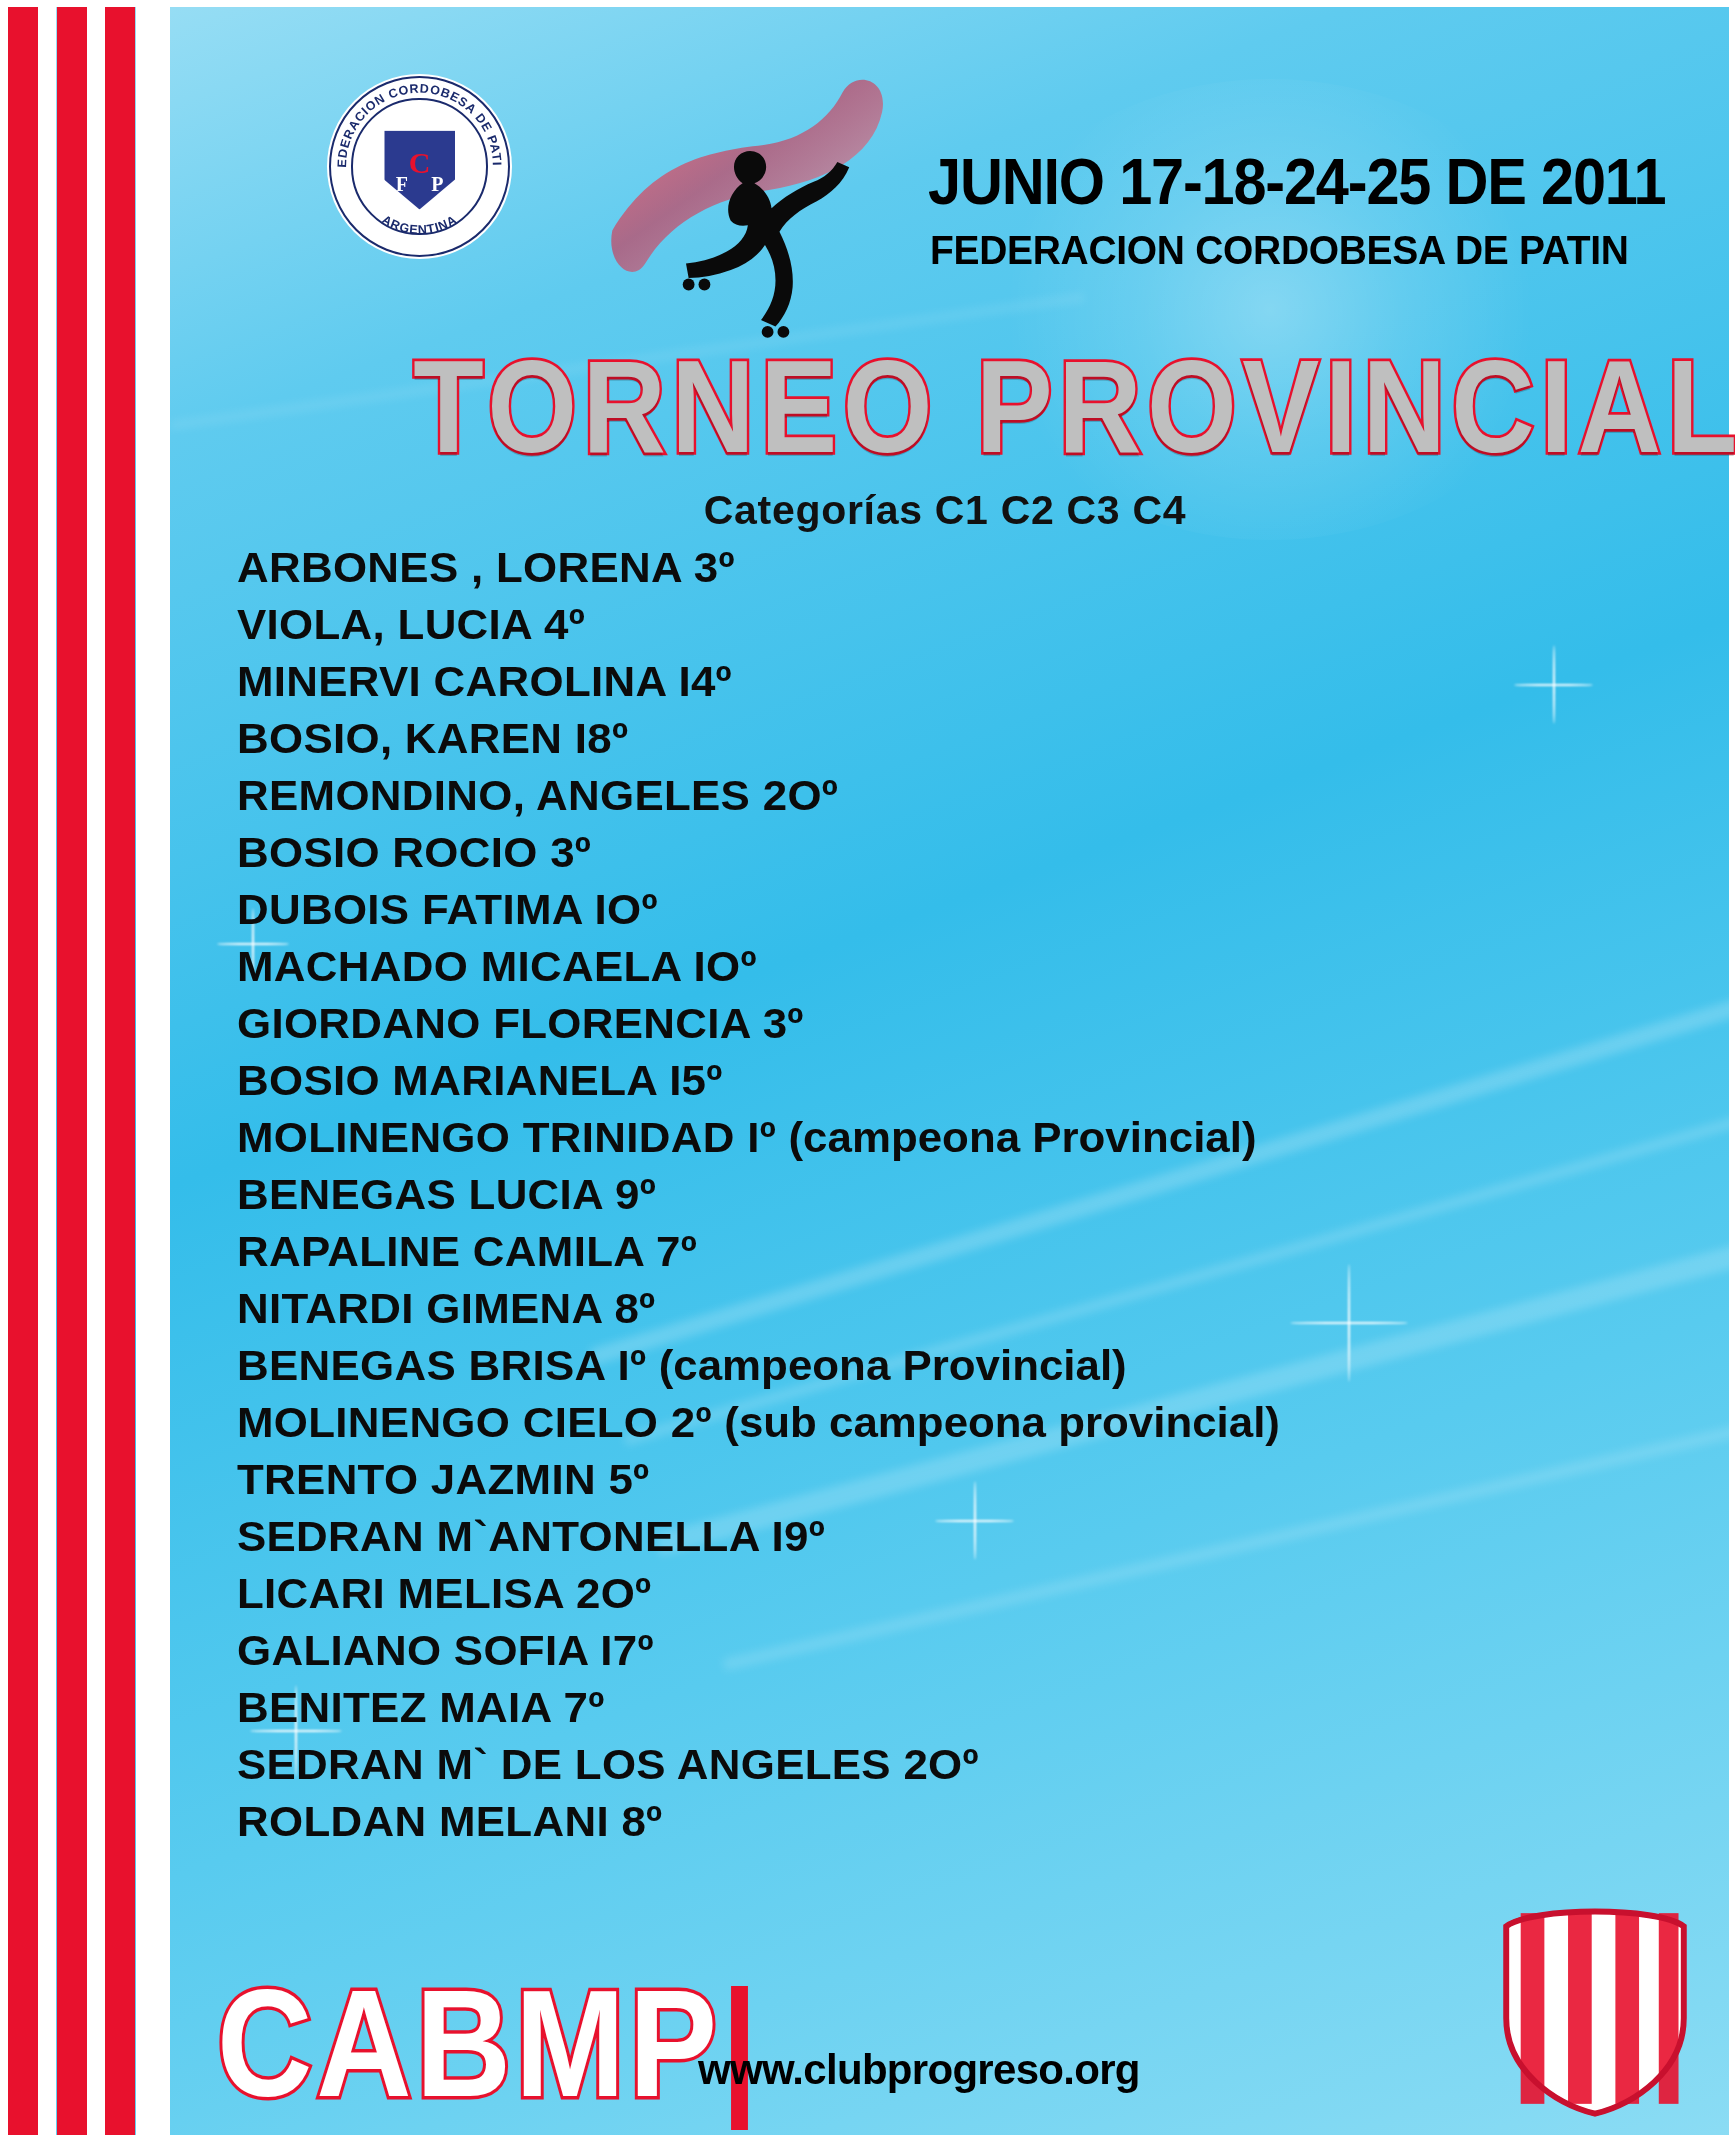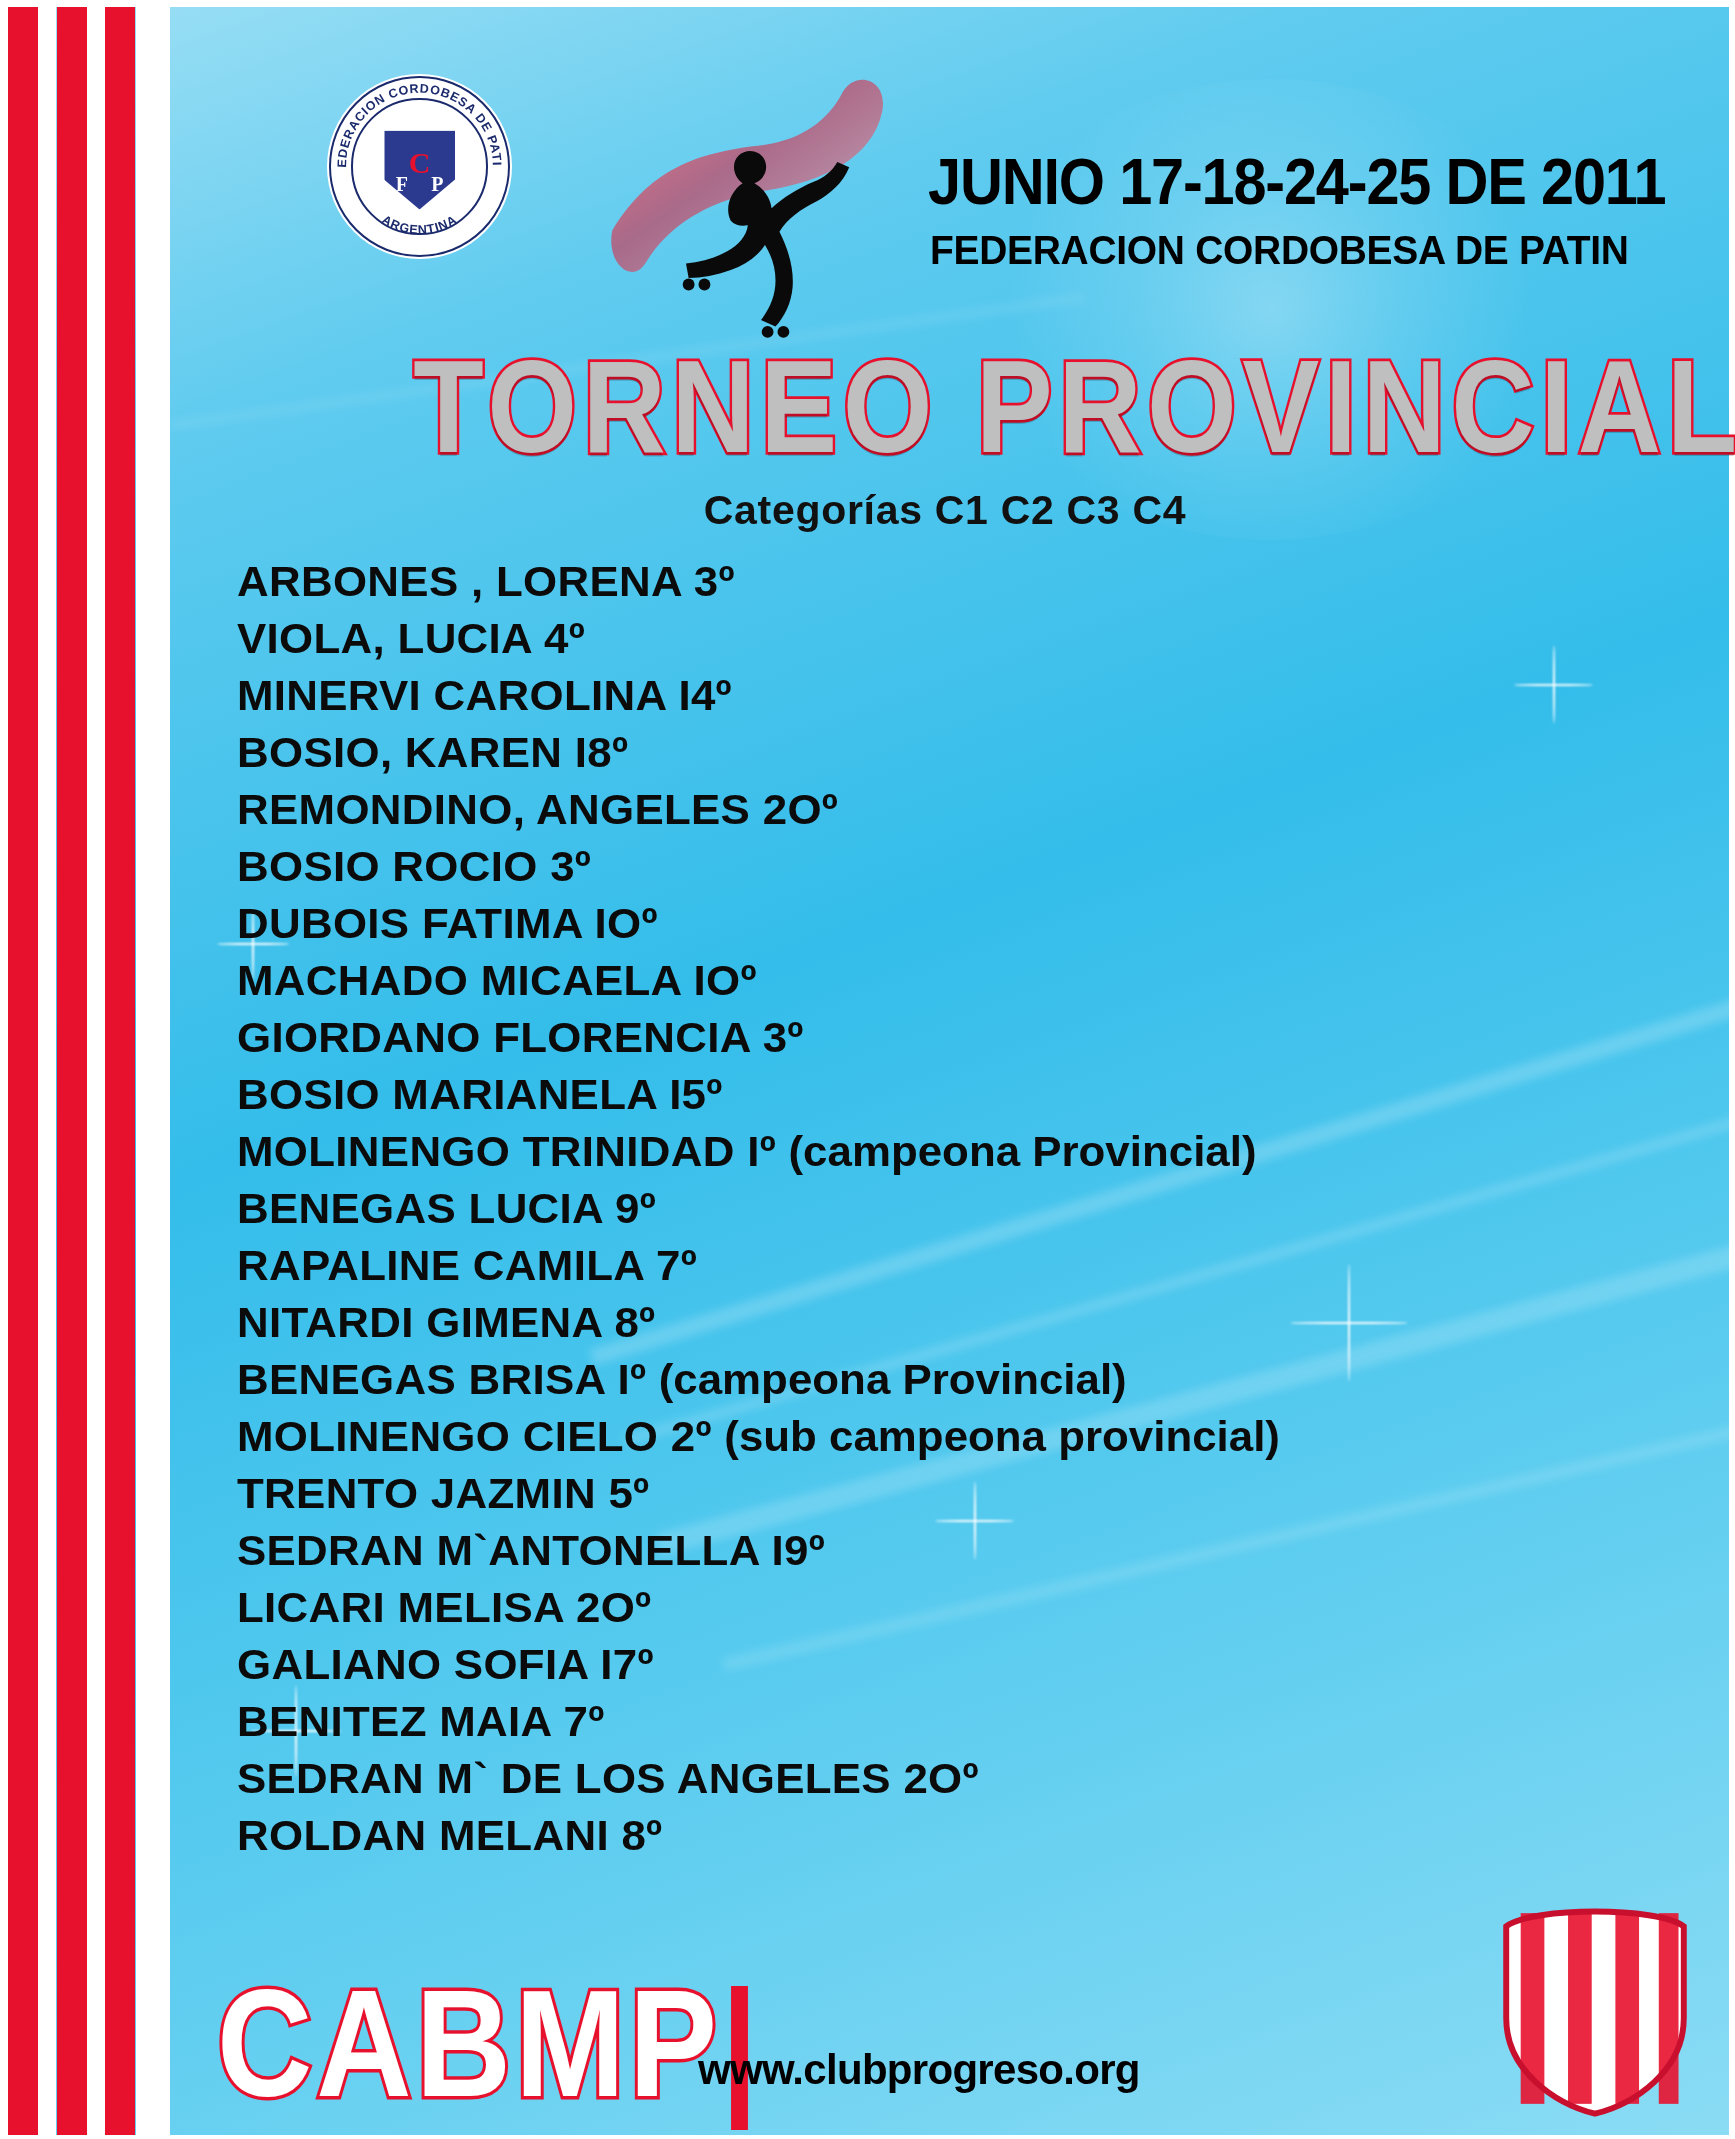--- a/index.html
+++ b/index.html
@@ -226,21 +226,21 @@
     font-weight: bold;
     color: #111111;
     z-index: 11;
     letter-spacing: 0.7px;
   }
 
   
   .results {
     position: absolute;
     left: 237px;
-    top: 560px;
+    top: 546px;
     width: 1448px;
     z-index: 12;
   }
   .result-row {
     font-size: 43px;
     font-weight: bold;
     color: #0b0b0b;
     line-height: 1.0;
     margin-bottom: 14px;
     letter-spacing: 0.3px;

